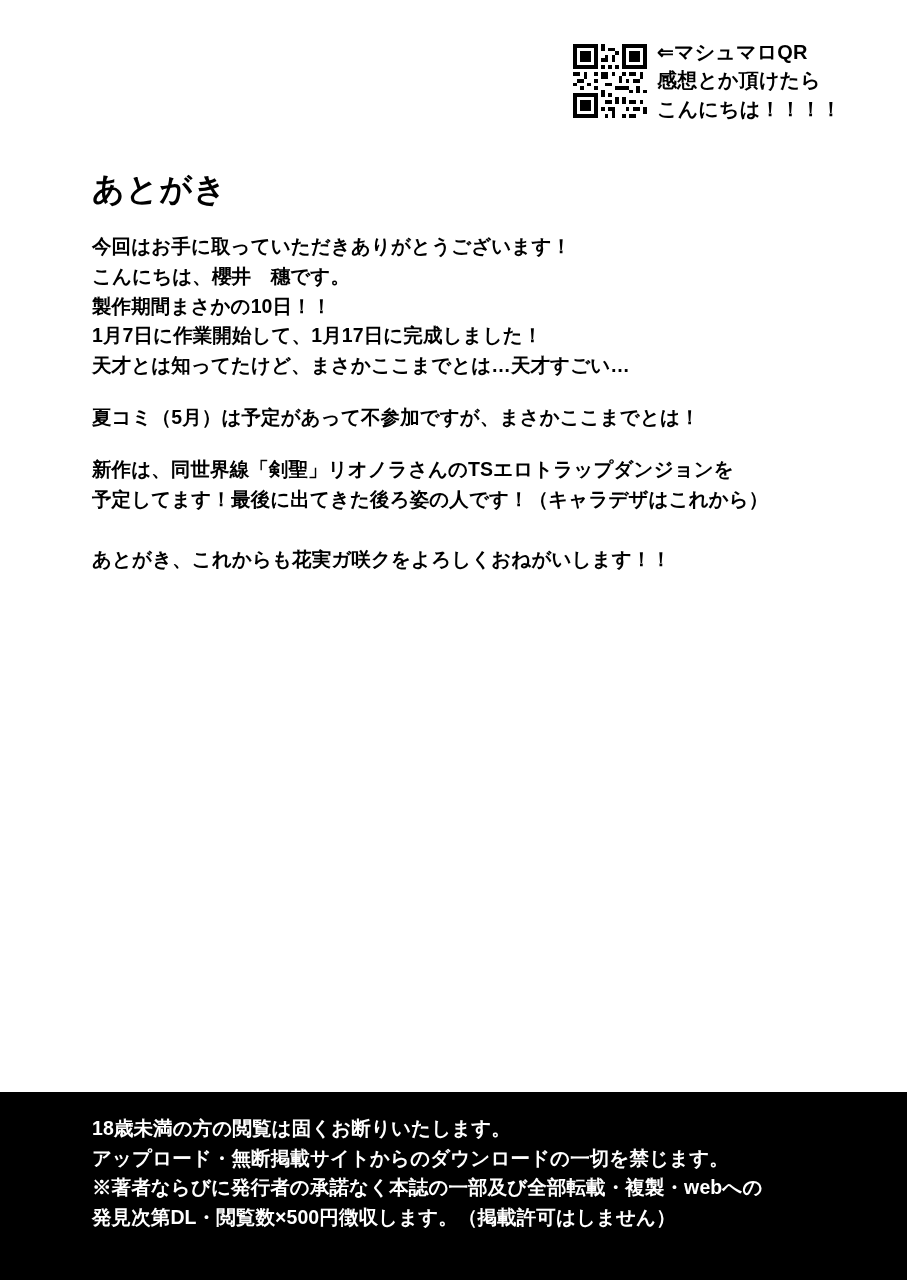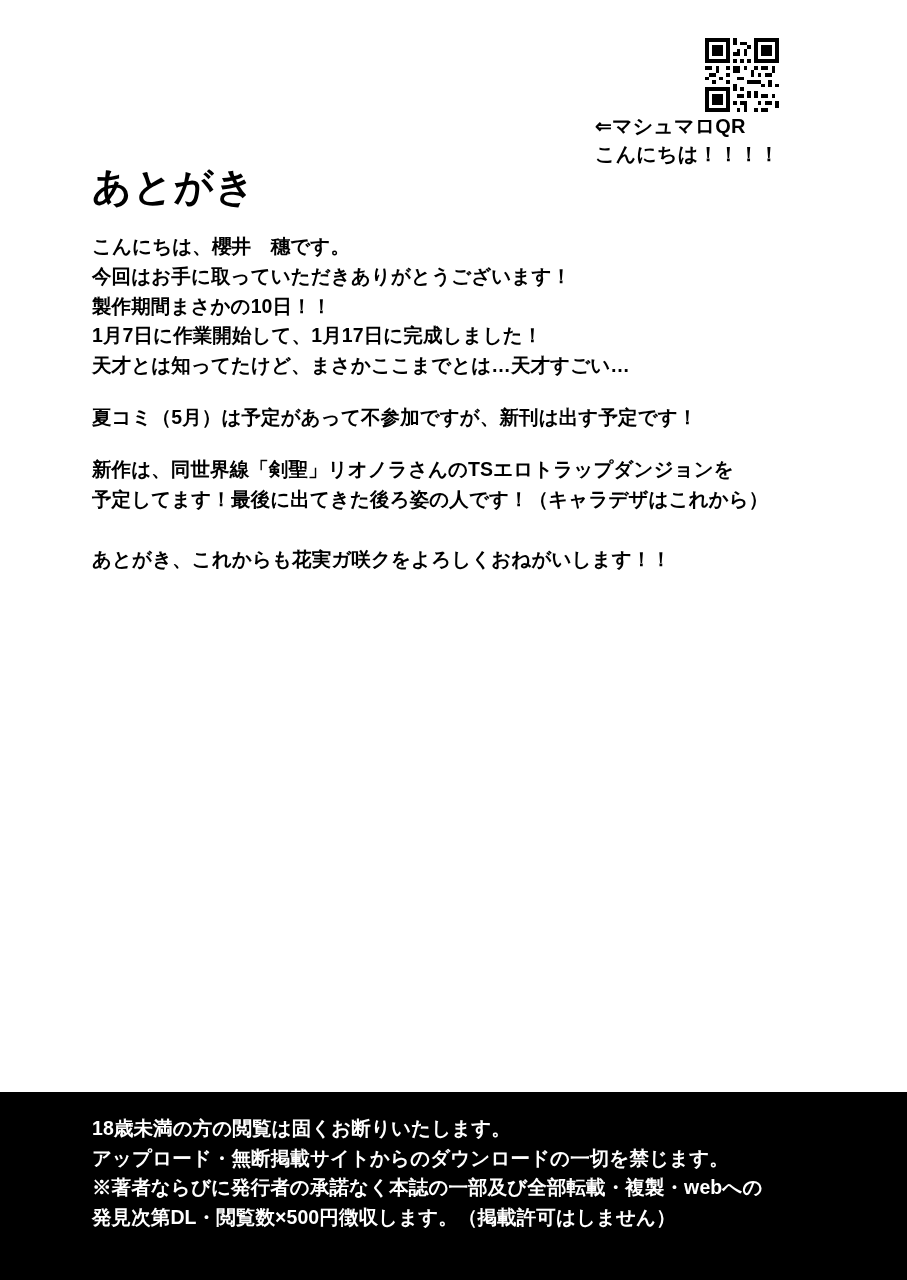--- a/index.html
+++ b/index.html
@@ -13,24 +13,23 @@
     position: relative;
     overflow: hidden;
     font-family: "Liberation Sans", sans-serif;
     color: #000000;
   }
 
   
   .qr-block {
     position: absolute;
     top: 38px;
-    left: 585px;
+    left: 573px;
     display: flex;
-    align-items: flex-end;
-    flex-direction: column;
+    align-items: center;
   }
   .qr-code {
     width: 74px;
     height: 74px;
     flex: 0 0 auto;
     background-color: #ffffff;
     
     background-image:
       
       none;
@@ -45,23 +44,23 @@
     font-size: 20px;
     line-height: 1.42;
     font-weight: 700;
     letter-spacing: 0.2px;
     white-space: nowrap;
   }
 
   
   .afterword-title {
     position: absolute;
-    top: 160px;
+    top: 168px;
     left: 92px;
-    font-size: 39px;
+    font-size: 32px;
     font-weight: 700;
     letter-spacing: 1px;
   }
 
   .body-text {
     position: absolute;
     top: 232px;
     left: 92px;
     width: 780px;
     font-size: 19.5px;
@@ -175,34 +174,35 @@
           <rect x="16" y="20" width="2" height="1"></rect>
         <rect x="8" y="18" width="1" height="1"></rect>
           <rect x="10" y="18" width="2" height="1"></rect>
         <rect x="9" y="20" width="1" height="1"></rect>
           <rect x="11" y="19" width="1" height="2"></rect>
       </g>
     </svg>
   </div>
   <div class="qr-text">
     <div>⇐マシュマロQR</div>
+    <div>感想とか頂けたら</div>
     <div>こんにちは！！！！</div>
   </div>
 </div>
 
 <div class="afterword-title">あとがき</div>
 
 <div class="body-text">
+  <p>今回はお手に取っていただきありがとうございます！</p>
   <p>こんにちは、櫻井　穗です。</p>
-  <p>今回はお手に取っていただきありがとうございます！</p>
   <p>製作期間まさかの10日！！</p>
   <p>1月7日に作業開始して、1月17日に完成しました！</p>
   <p>天才とは知ってたけど、まさかここまでとは…天才すごい…</p>
   <div class="para-gap"></div>
-  <p>夏コミ（5月）は予定があって不参加ですが、新刊は出す予定です！</p>
+  <p>夏コミ（5月）は予定があって不参加ですが、まさかここまでとは！</p>
   <div class="para-gap"></div>
   <p>新作は、同世界線「剣聖」リオノラさんのTSエロトラップダンジョンを</p>
   <p>予定してます！最後に出てきた後ろ姿の人です！（キャラデザはこれから）</p>
   <div class="para-gap-lg"></div>
   <p>あとがき、これからも花実ガ咲クをよろしくおねがいします！！</p>
 </div>
 
 <div class="footer">
   <div class="footer-inner">
     <p>18歳未満の方の閲覧は固くお断りいたします。</p>

